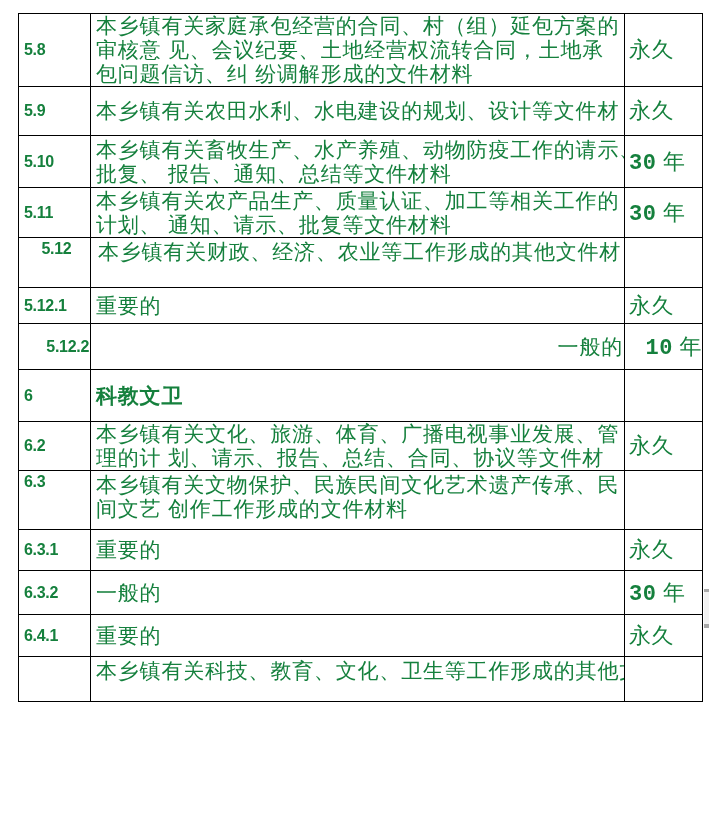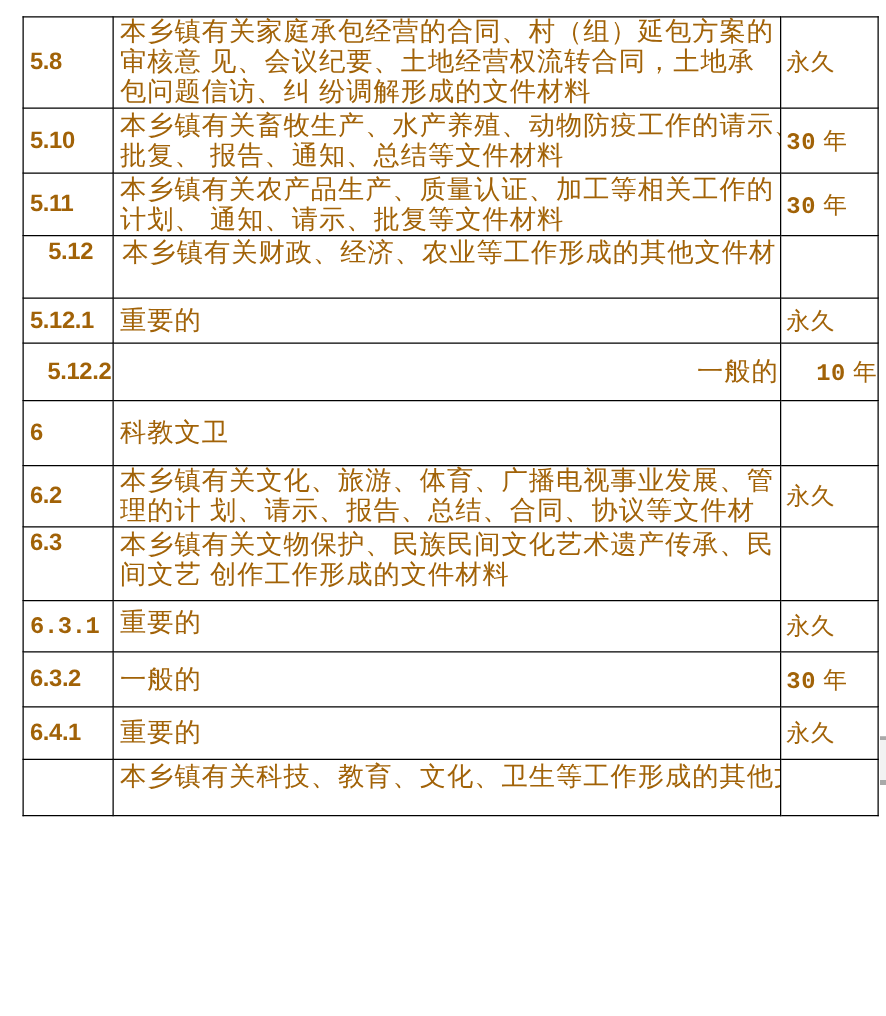--- a/index.html
+++ b/index.html
@@ -18,50 +18,50 @@
   table.doc-table {
     position: absolute;
     left: 18px;
     top: 13px;
     width: 684px;
     border-collapse: collapse;
     table-layout: fixed;
   }
   table.doc-table td {
     border: 1.5px solid #000000;
-    color: #a16207;
+    color: #15803d;
     overflow: hidden;
     vertical-align: middle;
     box-sizing: border-box;
   }
   td.code-cell {
     font-weight: bold;
-    font-size: 19px;
+    font-size: 16px;
     letter-spacing: -0.3px;
     padding: 0 1px 0 5px;
     white-space: nowrap;
   }
   td.desc-cell {
     font-size: 21px;
     line-height: 24px;
     letter-spacing: 0.8px;
     padding: 0 1px 0 5px;
     white-space: pre;
   }
   td.period-cell {
-    font-size: 19px;
+    font-size: 22px;
     letter-spacing: 0.5px;
     padding: 0 0 0 4px;
     white-space: nowrap;
   }
   tr.va-top td { vertical-align: top; }
   tr.va-top td.desc-cell,
   tr.va-top td.code-cell,
   tr.va-top td.period-cell { padding-top: 2px; }
-  td.desc-cell.bold { font-weight: normal; }
+  td.desc-cell.bold { font-weight: bold; }
   td.period-cell b { font-weight: bold; font-family: Liberation Mono, monospace; }
   .scrollbar-fragment {
     position: absolute;
     right: 0;
     top: 589px;
     width: 5px;
     height: 39px;
     background: #f2f2f2;
     border-top: 3px solid #a9a9a9;
     border-bottom: 4px solid #a9a9a9;
@@ -77,20 +77,25 @@
       <col style="width:72px">
       <col style="width:534px">
       <col style="width:78px">
     </colgroup>
     <tbody>
         <tr style="height: 73px;">
           <td class="code-cell">5.8</td>
           <td class="desc-cell">本乡镇有关家庭承包经营的合同、村（组）延包方案的
 审核意 见、会议纪要、土地经营权流转合同，土地承
 包问题信访、纠 纷调解形成的文件材料</td>
+          <td class="period-cell">永久</td>
+        </tr>
+        <tr style="height: 49px;">
+          <td class="code-cell">5.9</td>
+          <td class="desc-cell">本乡镇有关农田水利、水电建设的规划、设计等文件材</td>
           <td class="period-cell">永久</td>
         </tr>
         <tr style="height: 52px;">
           <td class="code-cell">5.10</td>
           <td class="desc-cell">本乡镇有关畜牧生产、水产养殖、动物防疫工作的请示、
 批复、 报告、通知、总结等文件材料</td>
           <td class="period-cell"><b>30</b> 年</td>
         </tr>
         <tr style="height: 50px;">
           <td class="code-cell">5.11</td>
@@ -123,21 +128,21 @@
           <td class="desc-cell">本乡镇有关文化、旅游、体育、广播电视事业发展、管
 理的计 划、请示、报告、总结、合同、协议等文件材</td>
           <td class="period-cell">永久</td>
         </tr>
         <tr class="va-top" style="height: 59px;">
           <td class="code-cell">6.3</td>
           <td class="desc-cell">本乡镇有关文物保护、民族民间文化艺术遗产传承、民
 间文艺 创作工作形成的文件材料</td>
           <td class="period-cell"></td>
         </tr>
-        <tr style="height: 41px; font-family: Liberation Mono, monospace;">
+        <tr style="height: 41px;">
           <td class="code-cell">6.3.1</td>
           <td class="desc-cell">重要的</td>
           <td class="period-cell">永久</td>
         </tr>
         <tr style="height: 44px; padding-left: 43px;">
           <td class="code-cell">6.3.2</td>
           <td class="desc-cell">一般的</td>
           <td class="period-cell"><b>30</b> 年</td>
         </tr>
         <tr style="height: 42px;">

